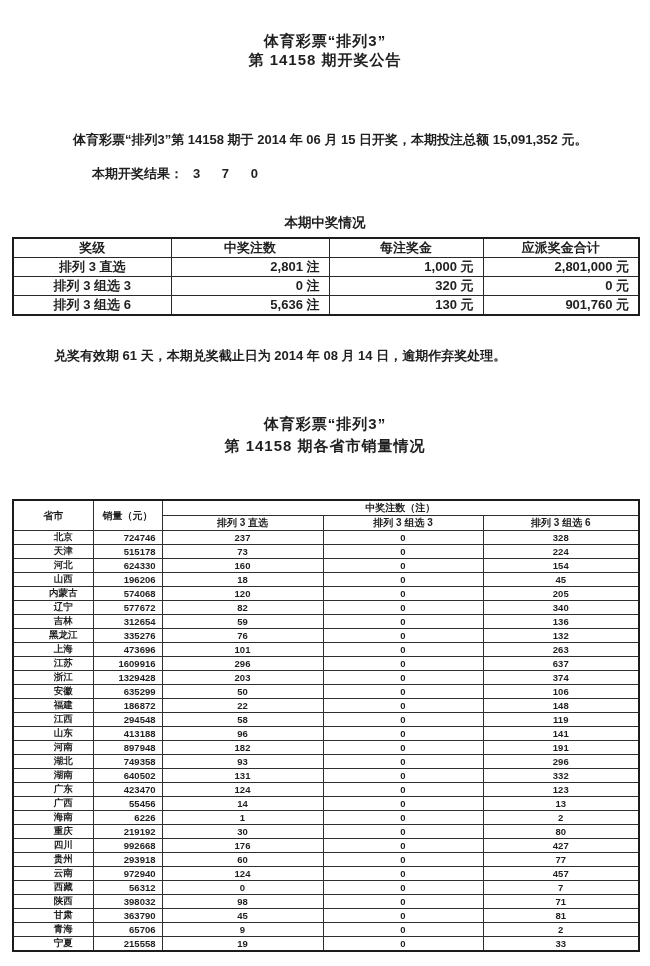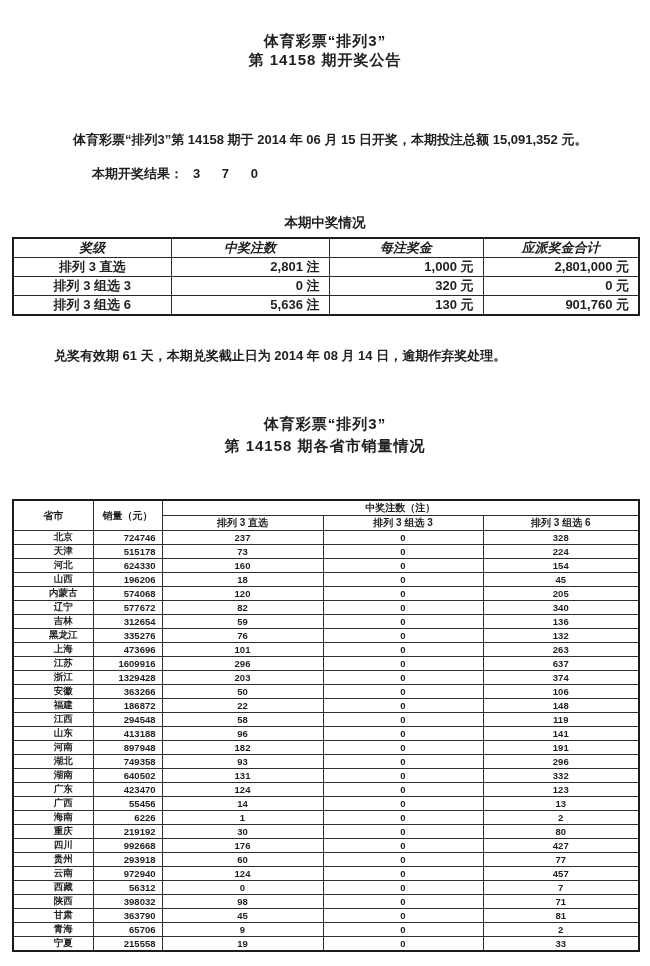--- a/index.html
+++ b/index.html
@@ -19,21 +19,21 @@
   .result-nums { margin-left: 10px; letter-spacing: 9px; }
 
   .t1-caption { margin-top: 31px; text-align: center; font-size: 13.5px; font-family: Liberation Mono, monospace; }
   table { border-collapse: collapse; table-layout: fixed; }
   .t1 {
     width: 626px; margin: 5px 0 0 12px;
     border: 2px solid #1c1c1c;
     font-size: 13px;
   }
   .t1 th, .t1 td { border: 1px solid #2a2a2a; height: 17.5px; padding: 0; }
-  .t1 th { text-align: center; font-weight: bold; font-style: italic; }
+  .t1 th { text-align: center; font-weight: bold; }
   .t1 td.c0 { text-align: center; }
   .t1 td.c1, .t1 td.c2, .t1 td.c3 { text-align: right; padding-right: 9px; }
   .t1 col.w0 { width: 158px; } .t1 col.w1 { width: 158px; }
   .t1 col.w2 { width: 154px; } .t1 col.w3 { width: 156px; }
 
   .redeem { margin: 31px 8px 0 54px; font-size: 13px; }
 
   .sales-title { margin-top: 48px; text-align: center; font-size: 15px; line-height: 22px; letter-spacing: 1px; }
 
   .t2 {
@@ -205,21 +205,21 @@
         </tr>
         <tr>
           <td class="c0">浙江</td>
           <td class="c1">1329428</td>
           <td class="c2">203</td>
           <td class="c3">0</td>
           <td class="c4">374</td>
         </tr>
         <tr>
           <td class="c0">安徽</td>
-          <td class="c1">363266</td>
+          <td class="c1">635299</td>
           <td class="c2">50</td>
           <td class="c3">0</td>
           <td class="c4">106</td>
         </tr>
         <tr>
           <td class="c0">福建</td>
           <td class="c1">186872</td>
           <td class="c2">22</td>
           <td class="c3">0</td>
           <td class="c4">148</td>

